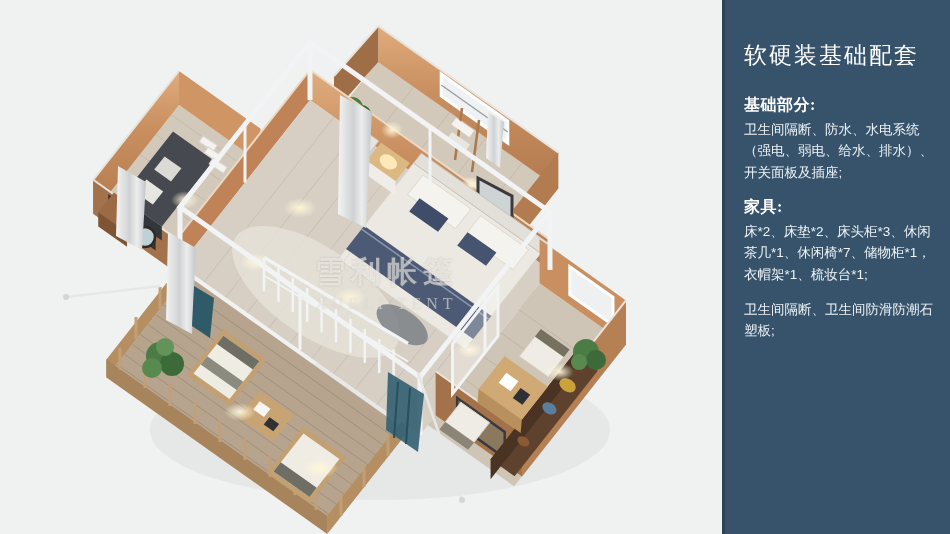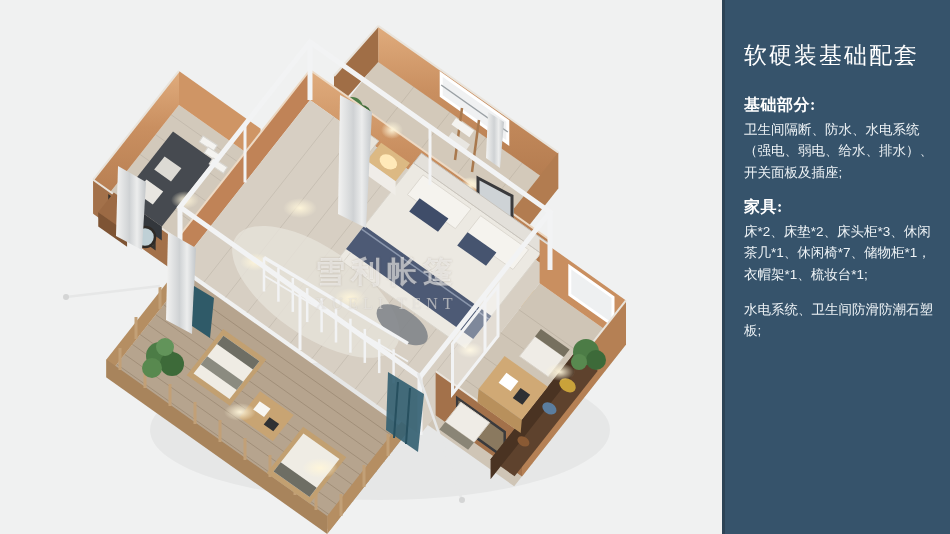--- a/index.html
+++ b/index.html
@@ -371,17 +371,17 @@
       <div class="sec-body">床*2、床垫*2、床头柜*3、休闲茶几*1、休闲椅*7、储物柜*1，衣帽架*1、梳妆台*1;</div>
     </div>
 
     <div class="section">
     </div>
 
     <div class="section">
     </div>
 
     <div class="section">
-      <div class="sec-body">水电系统、卫生间防滑防潮石塑板;</div>
+      <div class="sec-body">卫生间隔断、卫生间防滑防潮石塑板;</div>
     </div>
   </div>
 
 </div>
 
 </body></html>

